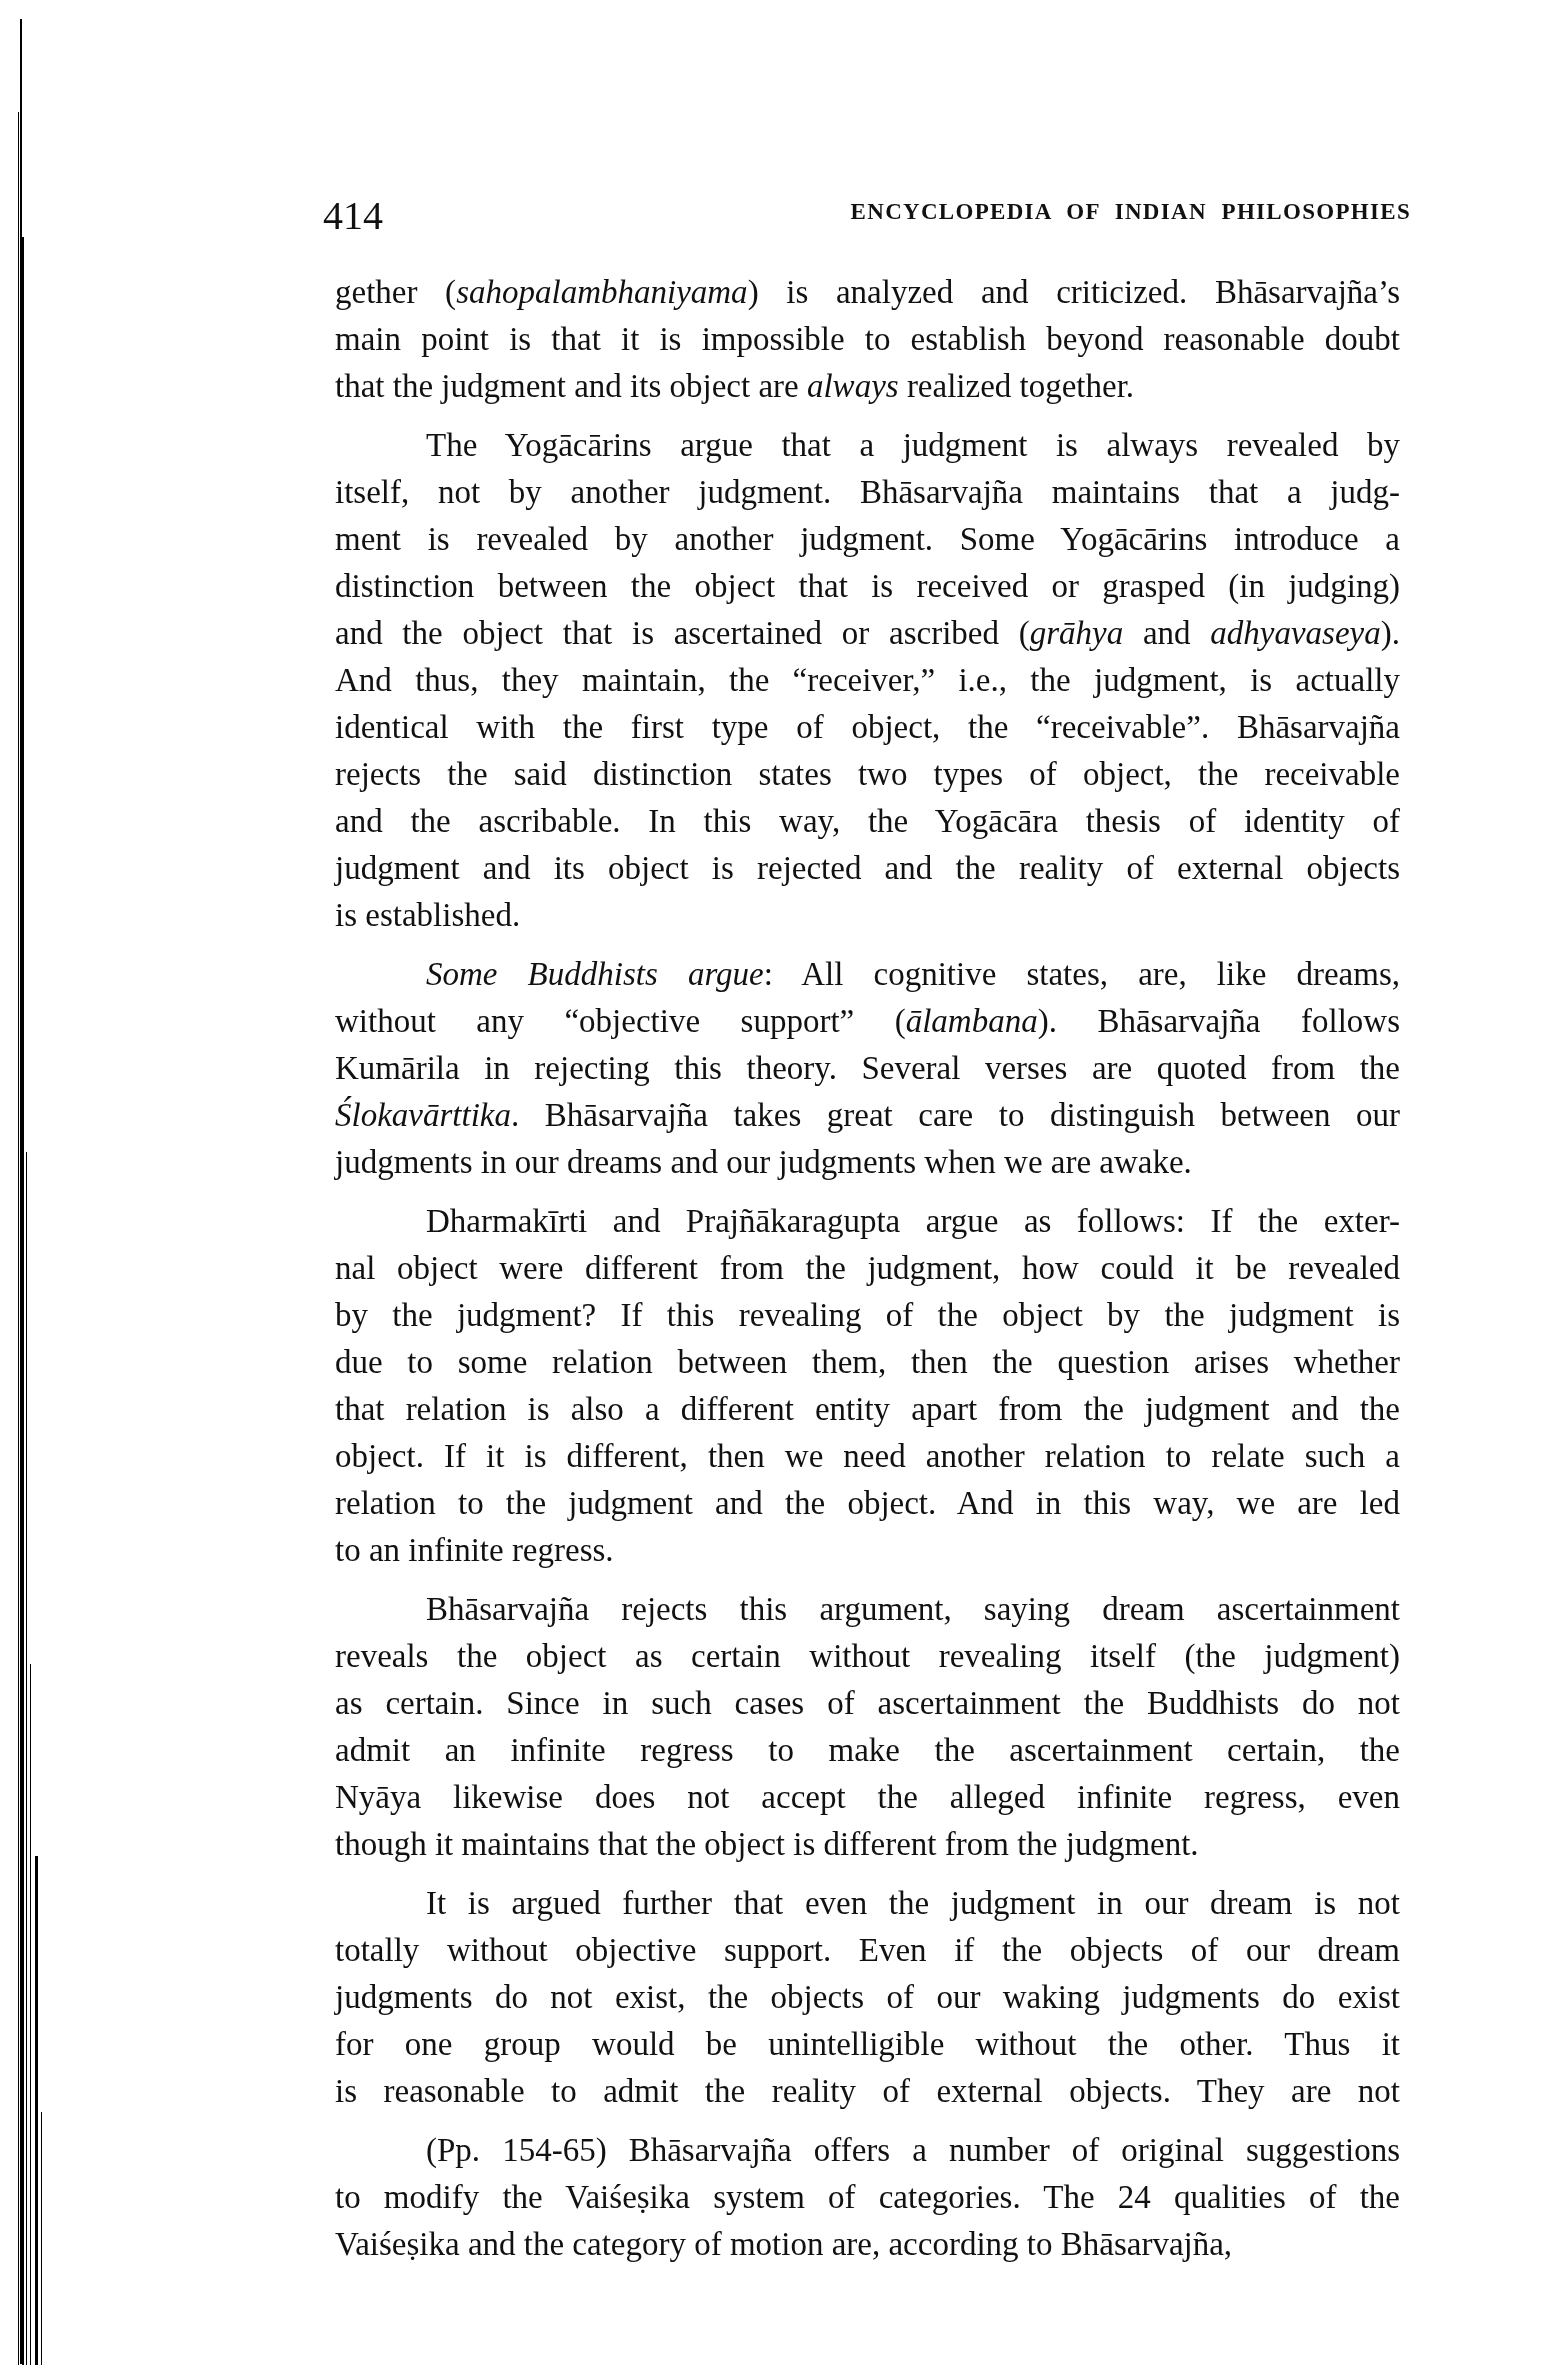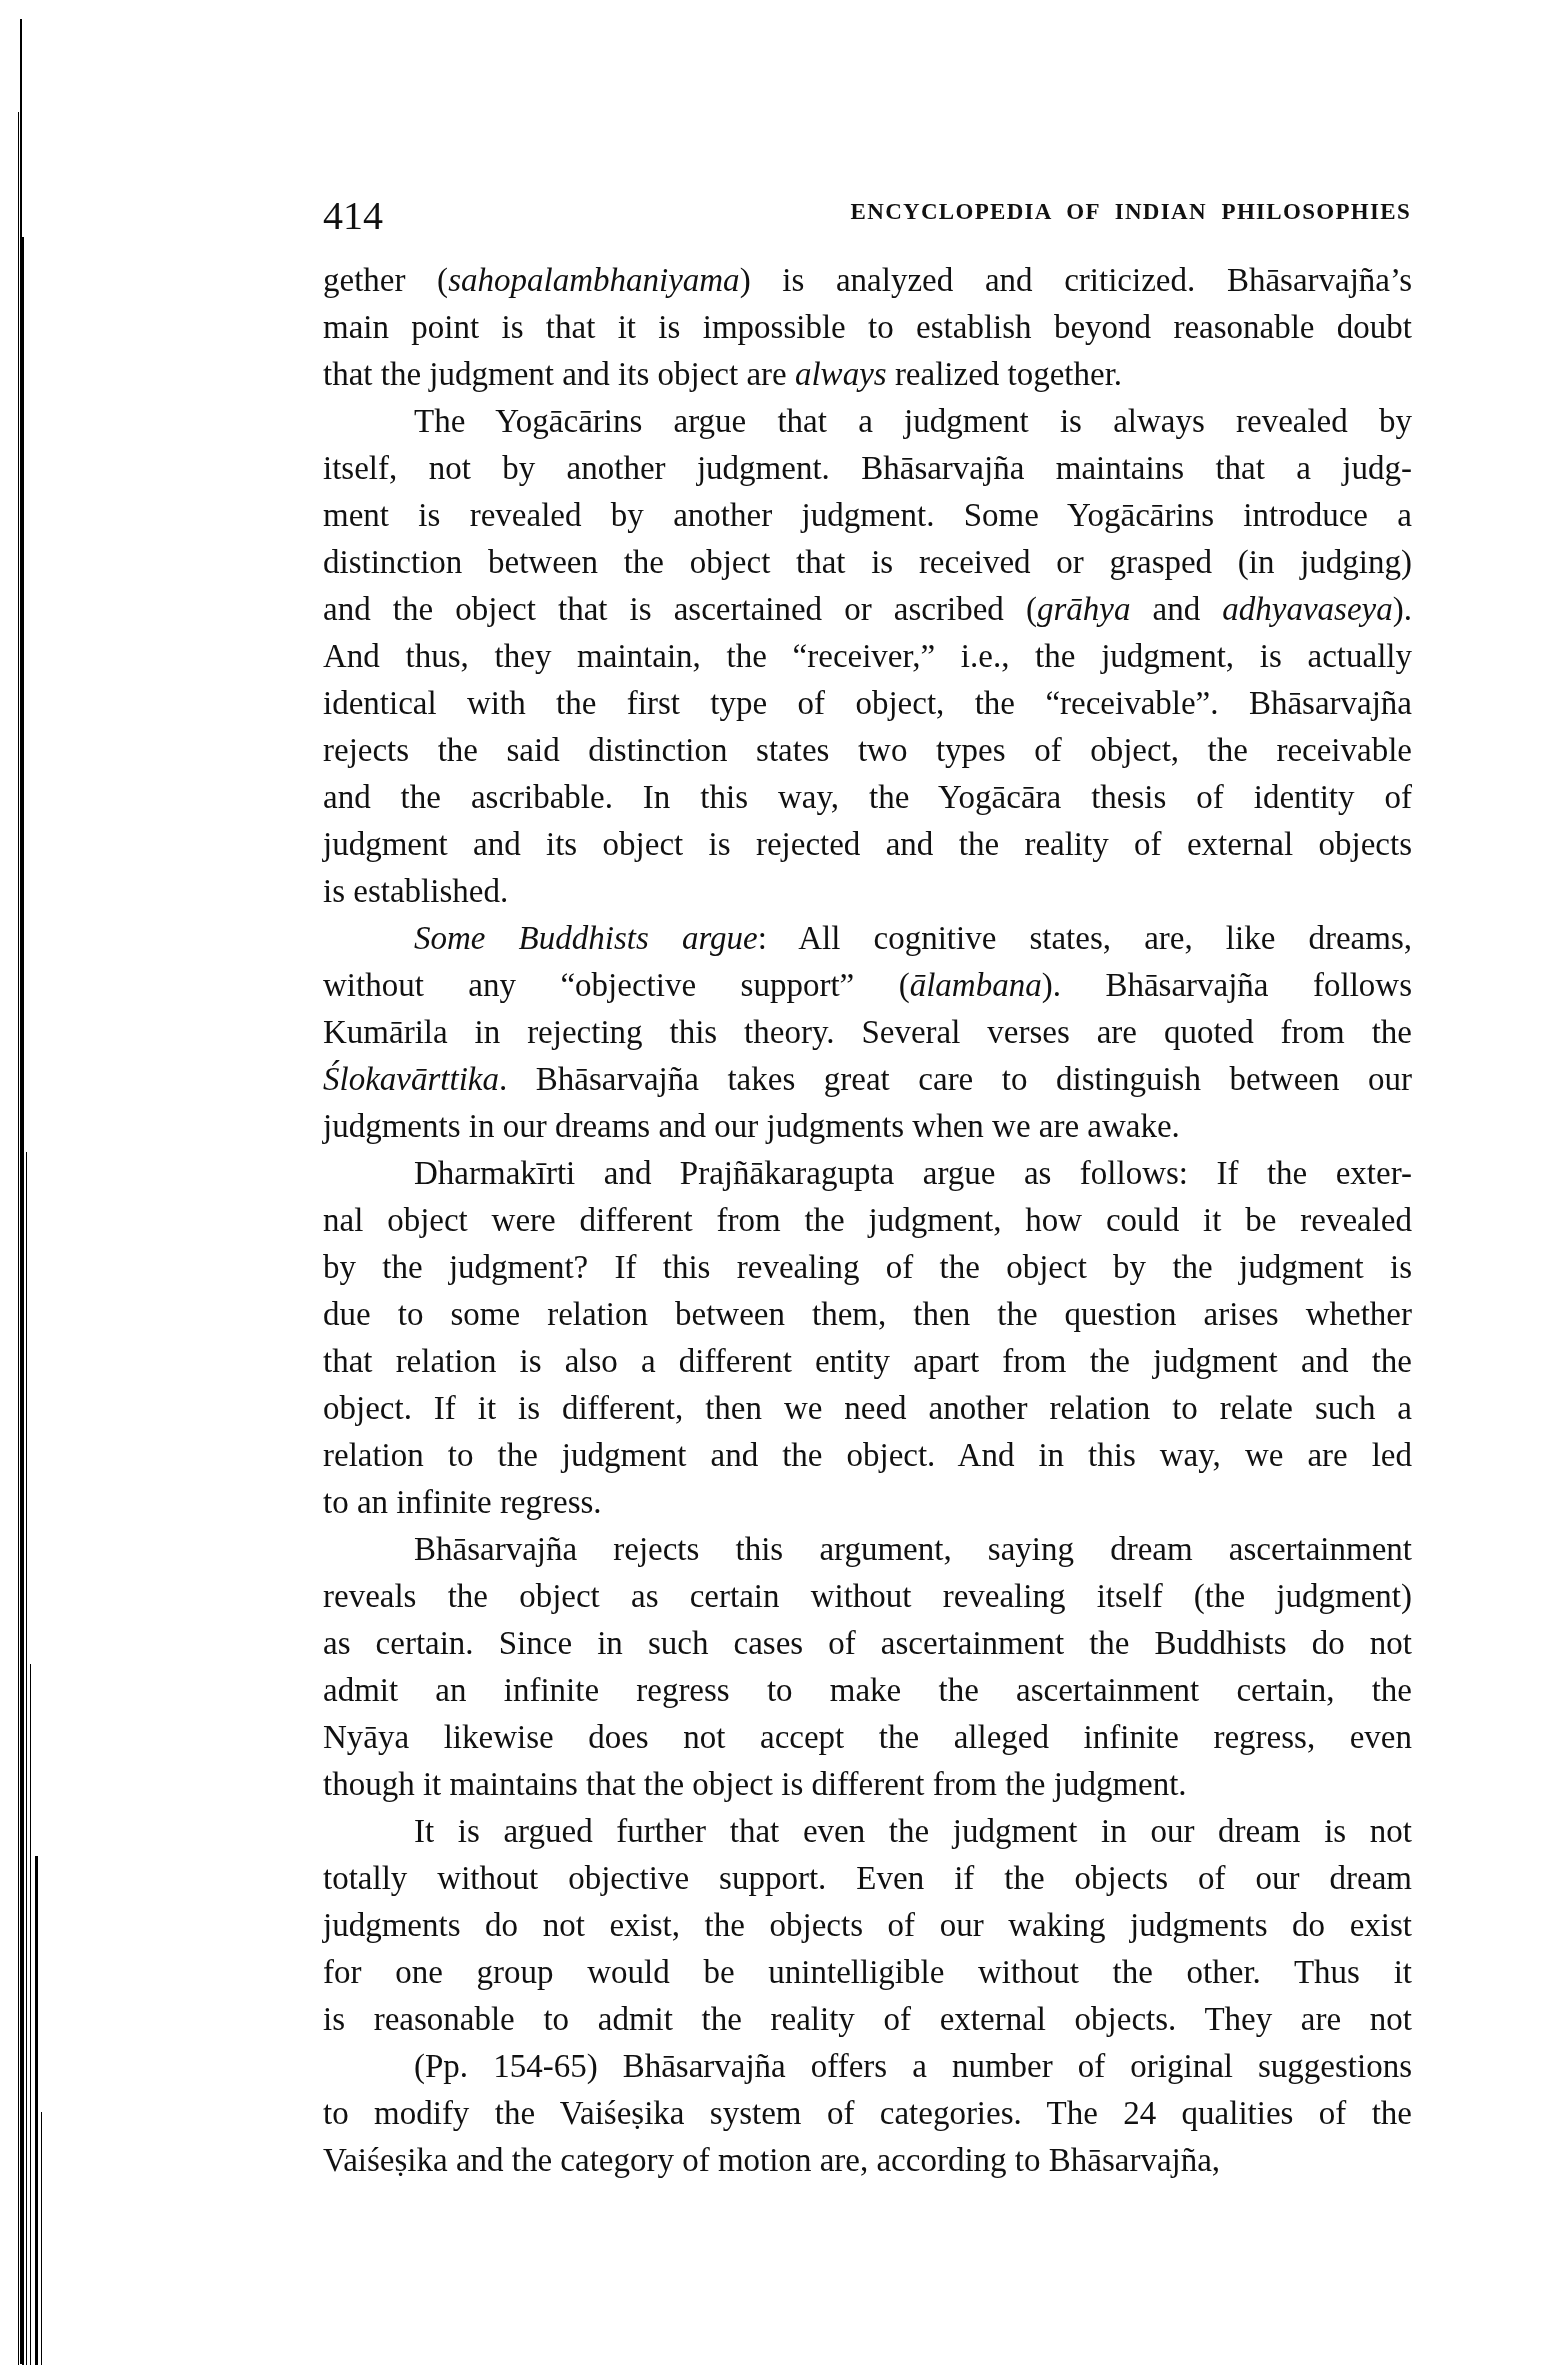--- a/index.html
+++ b/index.html
@@ -19,21 +19,21 @@
   .head-title {
     position: absolute; right: 0; top: 5.1px; font-size: 23px; line-height: 31px;
     font-weight: bold; letter-spacing: 1.3px; word-spacing: 7.7px;
   }
 
   .body-text {
     position: absolute; left: 323px; top: 257px; width: 1089px;
     font-family: "Liberation Serif", "DejaVu Serif", serif;
     font-size: 33px; line-height: 47px; color: #111;
   }
-  .para { margin: 0; text-align: justify; text-align-last: left; }
+  .para { margin: 12px; text-align: justify; text-align-last: left; }
   .line { display: block; text-align: justify; text-align-last: justify; white-space: nowrap; }
   .line.last { text-align-last: left; }
   .line span { white-space: normal; }
   .it { font-style: italic; }
 </style>
 </head>
 <body>
 
 <div class="page">
 

